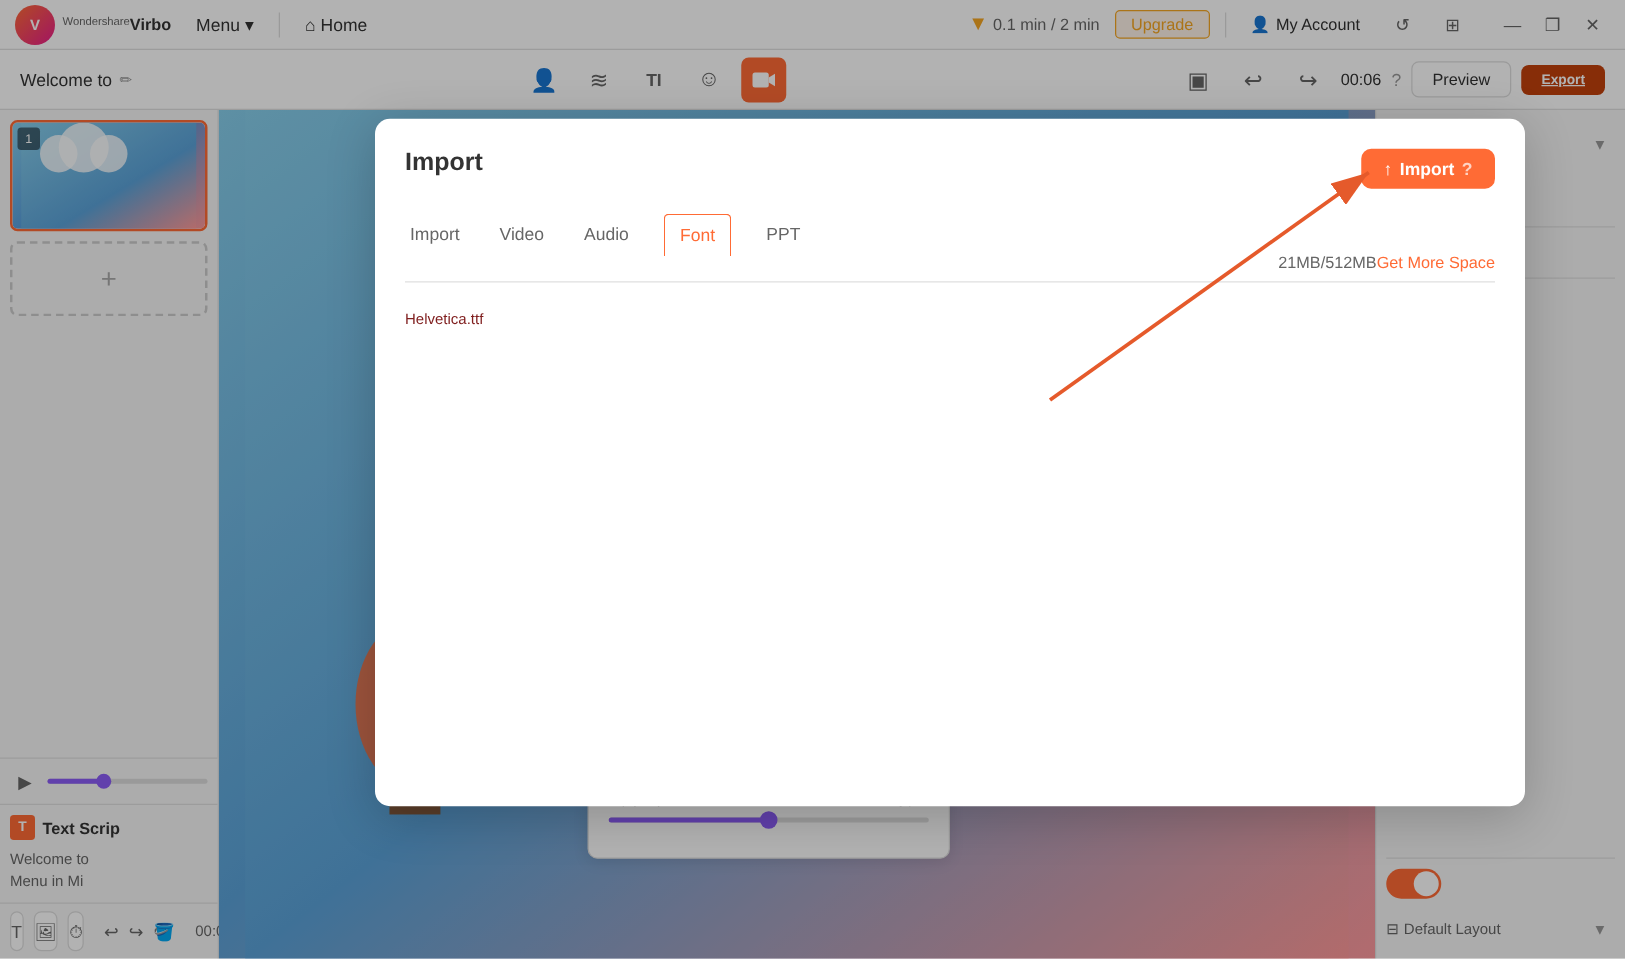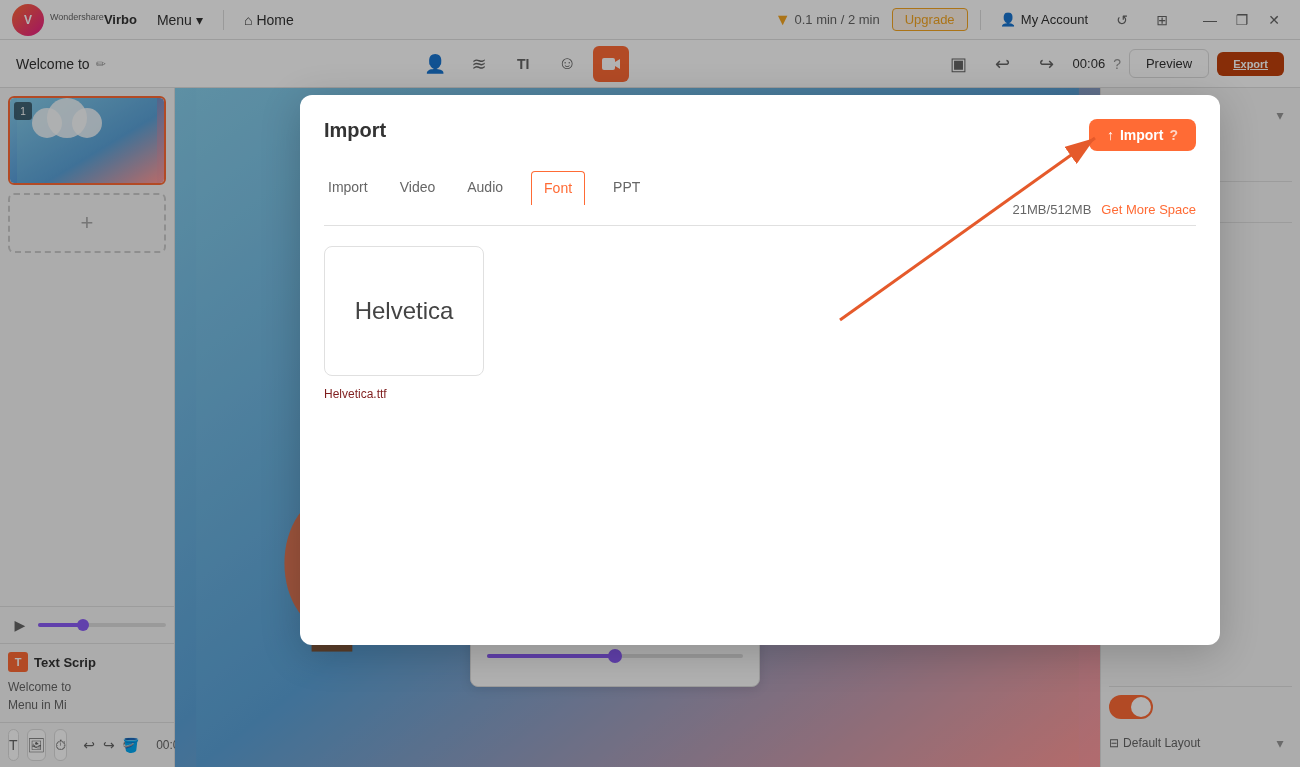--- a/index.html
+++ b/index.html
@@ -87,21 +87,21 @@
 
     
     .modal-overlay { position: absolute; top: 0; left: 0; right: 0; bottom: 0; background: rgba(0,0,0,0.3); z-index: 100; }
     .modal { position: absolute; top: 95px; left: 300px; width: 920px; background: #fff; border-radius: 12px; box-shadow: 0 8px 40px rgba(0,0,0,0.2); z-index: 101; padding: 24px; min-height: 550px; }
     .modal-header { display: flex; align-items: flex-start; justify-content: space-between; margin-bottom: 20px; }
     .modal-title { font-size: 20px; font-weight: 700; color: #333; }
     .import-btn-modal { display: flex; align-items: center; gap: 6px; background: #ff6b35; color: white; border: none; border-radius: 8px; padding: 8px 18px; font-size: 14px; font-weight: 600; cursor: pointer; }
     .modal-tabs { display: flex; gap: 24px; border-bottom: 1px solid #e0e0e0; margin-bottom: 20px; }
     .modal-tab { padding: 8px 4px; font-size: 14px; color: #666; cursor: pointer; border-bottom: 2px solid transparent; }
     .modal-tab.active { color: #ff6b35; border-bottom-color: #ff6b35; border: 1px solid #ff6b35; border-bottom: none; padding: 8px 12px; border-radius: 4px 4px 0 0; }
-    .storage-info { margin-left: auto; display: flex; align-items: center; gap: 10px; font-size: 13px; color: #666; }
+    .storage-info { margin-left: auto; display: flex; align-items: center; gap: 0; font-size: 13px; color: #666; }
     .get-more-link { color: #ff6b35; cursor: pointer; text-decoration: none; font-size: 13px; }
     .font-grid { display: flex; flex-wrap: wrap; gap: 16px; }
     .font-card { width: 160px; }
     .font-preview-box { width: 160px; height: 130px; border: 1px solid #e0e0e0; border-radius: 8px; background: #fff; display: flex; align-items: center; justify-content: center; margin-bottom: 8px; }
     .font-preview-text { font-size: 24px; color: #444; }
     .font-filename { font-size: 12px; color: #7f1d1d; }
     .end-of-page { text-align: center; color: #bbb; font-size: 13px; padding: 24px 0; border-top: 1px solid #eee; margin-top: 20px; }
     
     
     .arrow-container { position: absolute; top: 0; left: 0; right: 0; bottom: 0; pointer-events: none; z-index: 102; }
@@ -339,23 +339,20 @@
         <div class="modal-tab">PPT</div>
       </div>
       <div class="storage-info" style="margin-left: auto; padding-bottom: 8px;">
         <span>21MB/512MB</span>
         <a class="get-more-link">Get More Space</a>
       </div>
     </div>
 
     <div class="font-grid">
       <div class="font-card">
-        <div class="font-preview-box">
-          <span class="font-preview-text">Helvetica</span>
-        </div>
         <span class="font-filename">Helvetica.ttf</span>
       </div>
     </div>
 
   </div>
 </div>
 
 <svg class="arrow-container" viewBox="0 0 1300 767" style="position:absolute; top:0; left:0; width:1300px; height:767px; pointer-events:none; z-index:200;">
   <defs>
     <marker id="arrowhead" markerWidth="10" markerHeight="7" refX="10" refY="3.5" orient="auto">

